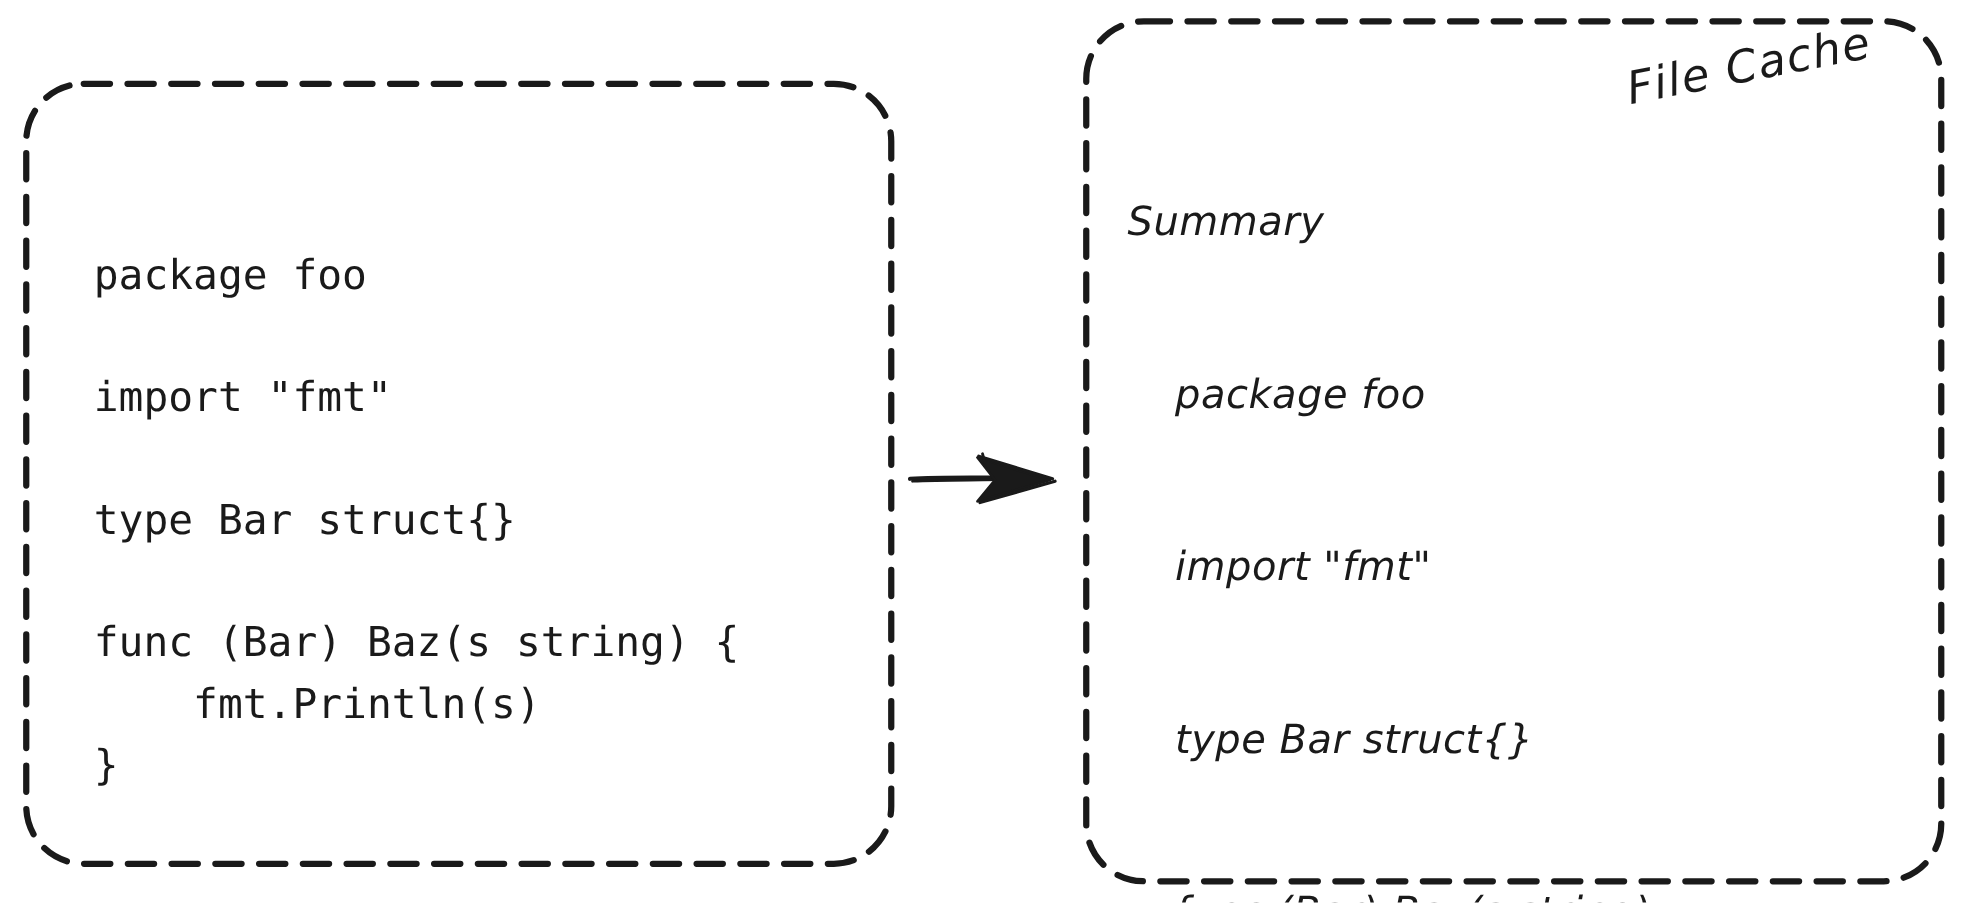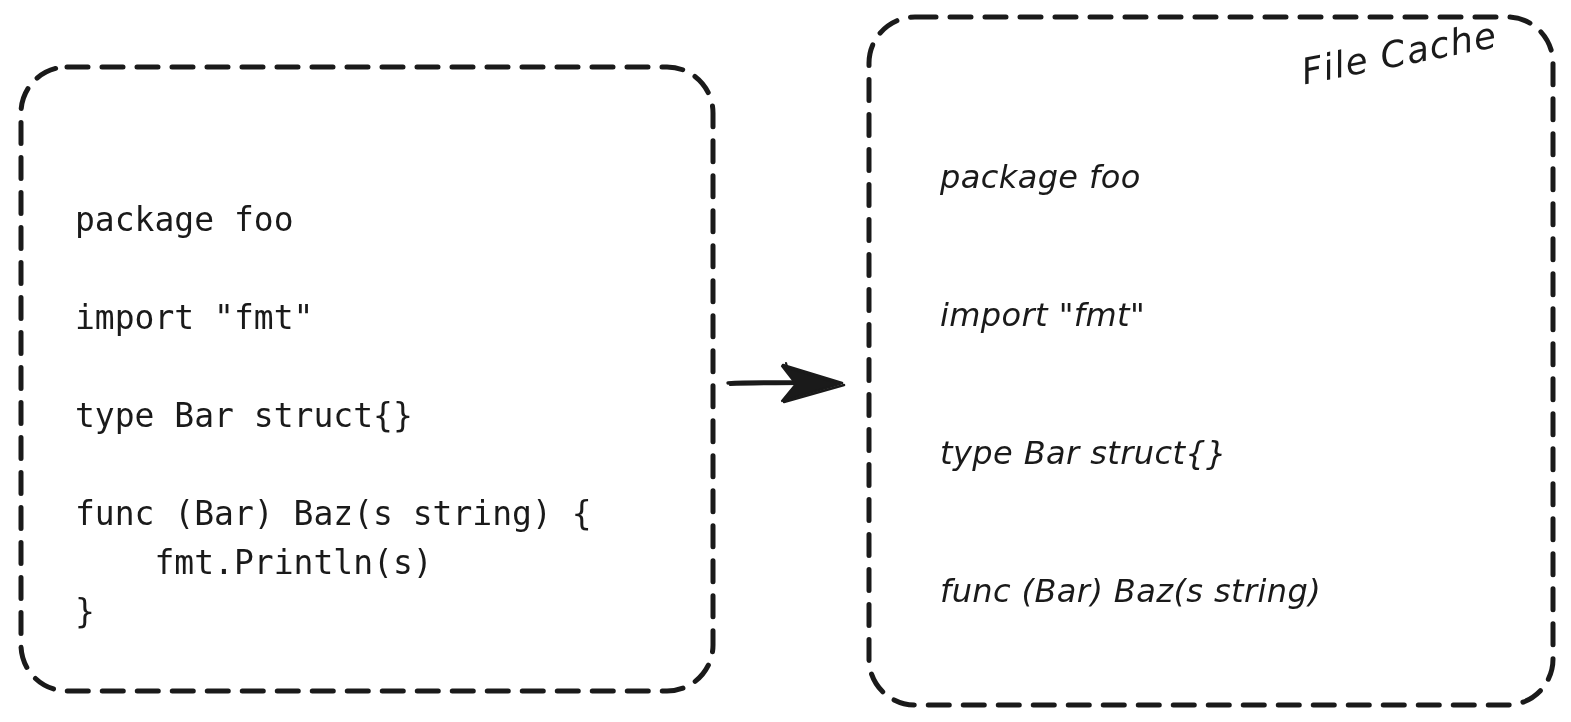--- a/index.html
+++ b/index.html
@@ -146,20 +146,21 @@
 
   <div class="box" id="cache-box">
     <svg class="box-svg" viewBox="0 0 690 694" preserveAspectRatio="none">
       <rect x="3" y="3" width="684" height="688" rx="46" ry="46" fill="none" stroke="#1a1a1a" stroke-width="5" stroke-linecap="round" stroke-dasharray="21 14"></rect>
     </svg>
     <div class="box-content">
 
       <div id="cache-label">File Cache</div>
 
       <div id="cache-text">
+        <span class="hand-line">Summary</span>
         <span class="hand-line indent">package foo</span>
         <span class="hand-line indent">import "fmt"</span>
         <span class="hand-line indent">type Bar struct{}</span>
         <span class="hand-line indent">func (Bar) Baz(s string)</span>
         
         
         
         
         
         

